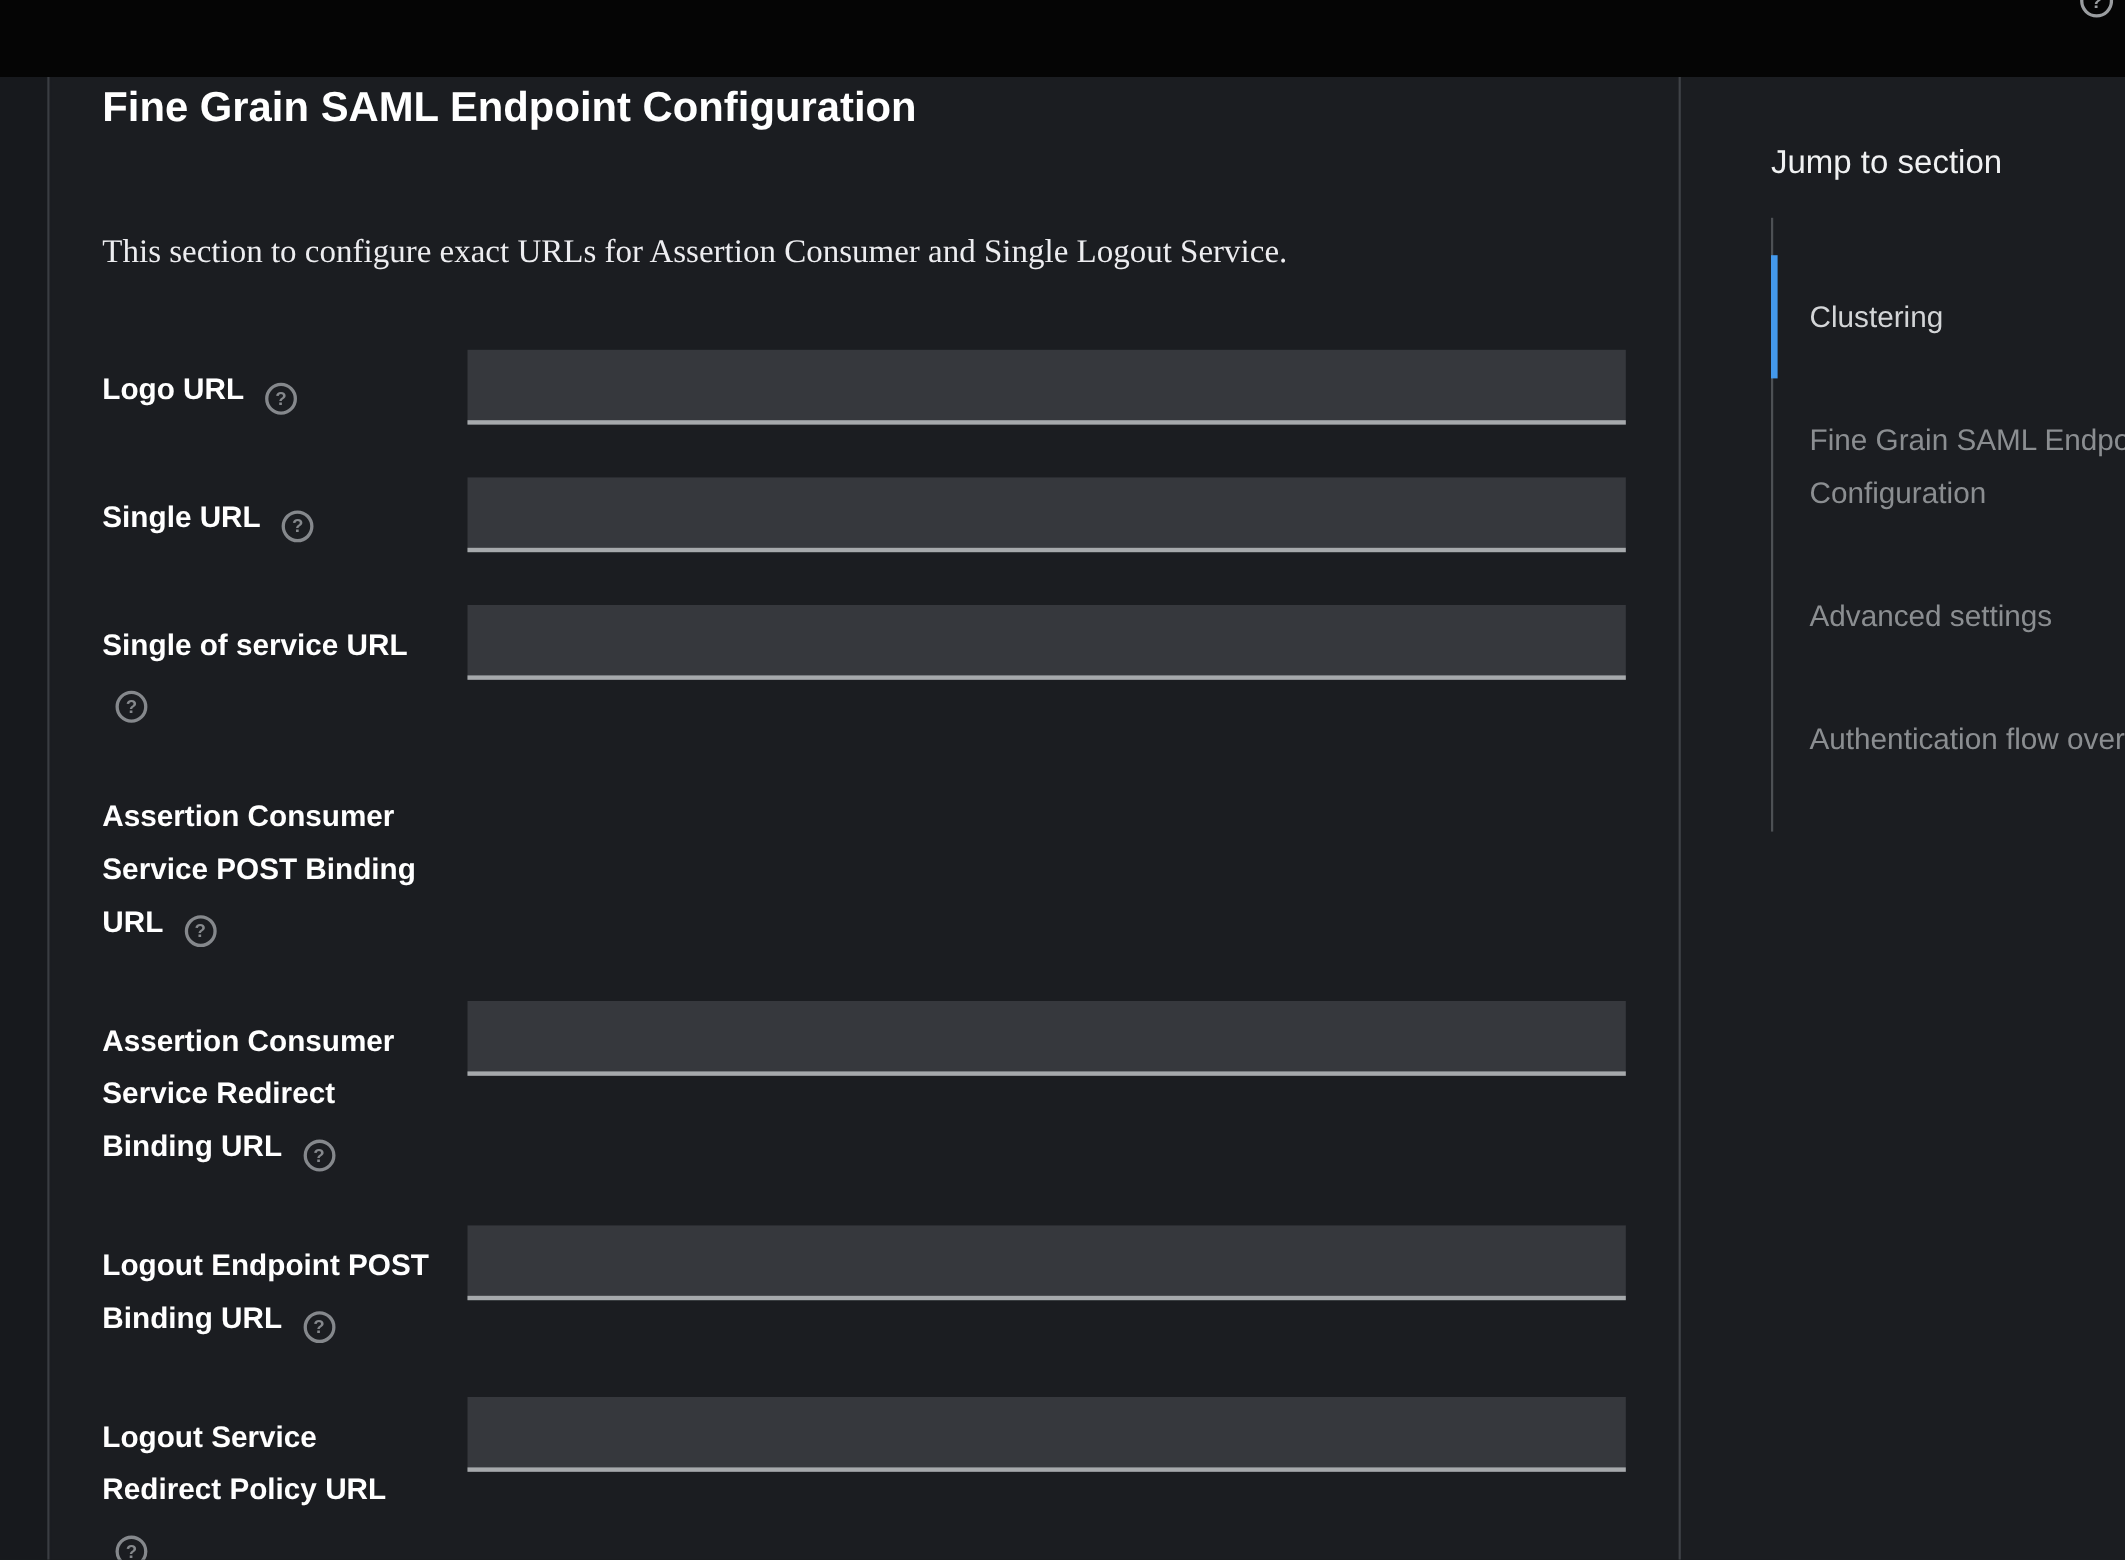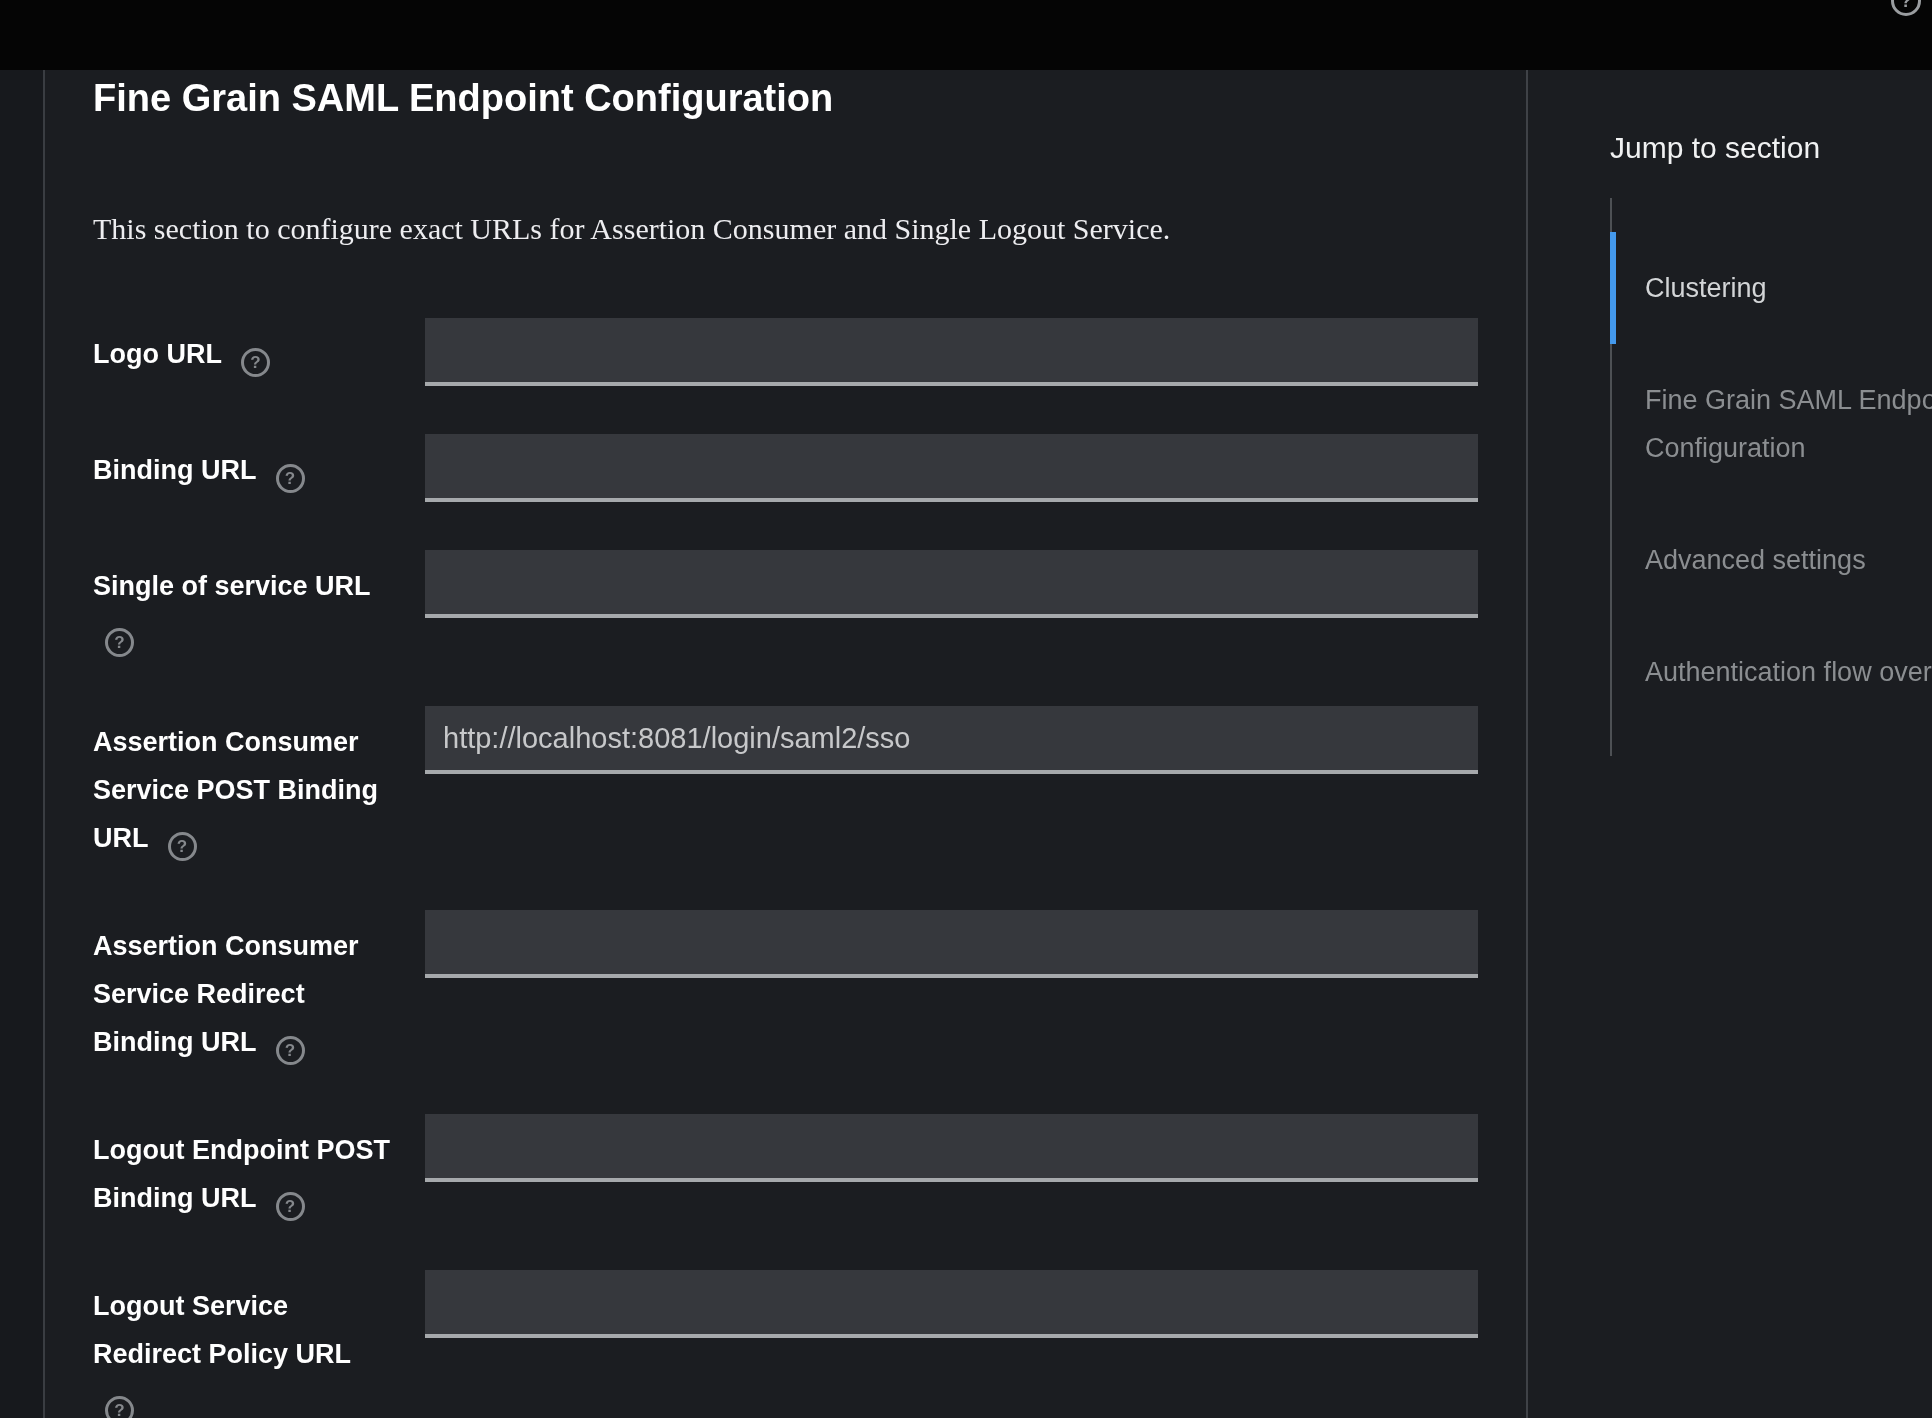--- a/index.html
+++ b/index.html
@@ -124,44 +124,41 @@
     <div class="form-row">
       <div class="form-label"><span>Logo URL</span> <span class="help-icon">
             <span>?</span>
           </span></div>
       <div class="form-input-col">
         <input type="text" class="pf-input" value="" style="">
       </div>
     </div>
 
     <div class="form-row">
-      <div class="form-label"><span>Binding URL</span> <span class="help-icon">
+      <div class="form-label"><span>Single URL</span> <span class="help-icon">
             <span>?</span>
           </span></div>
       <div class="form-input-col">
         <input type="text" class="pf-input" value="" style="">
       </div>
     </div>
 
     <div class="form-row">
       <div class="form-label"><span>Single of service URL</span> <span class="help-icon">
             <span>?</span>
           </span></div>
       <div class="form-input-col">
         <input type="text" class="pf-input" value="" style="">
       </div>
     </div>
 
     <div class="form-row">
       <div class="form-label"><span>Assertion Consumer Service POST Binding URL</span> <span class="help-icon">
             <span>?</span>
           </span></div>
-      <div class="form-input-col">
-        <input type="text" class="pf-input" value="http://localhost:8081/login/saml2/sso" style="">
-      </div>
     </div>
 
     <div class="form-row">
       <div class="form-label"><span>Assertion Consumer Service Redirect Binding URL</span> <span class="help-icon">
             <span>?</span>
           </span></div>
       <div class="form-input-col">
         <input type="text" class="pf-input" value="" style="">
       </div>
     </div>

